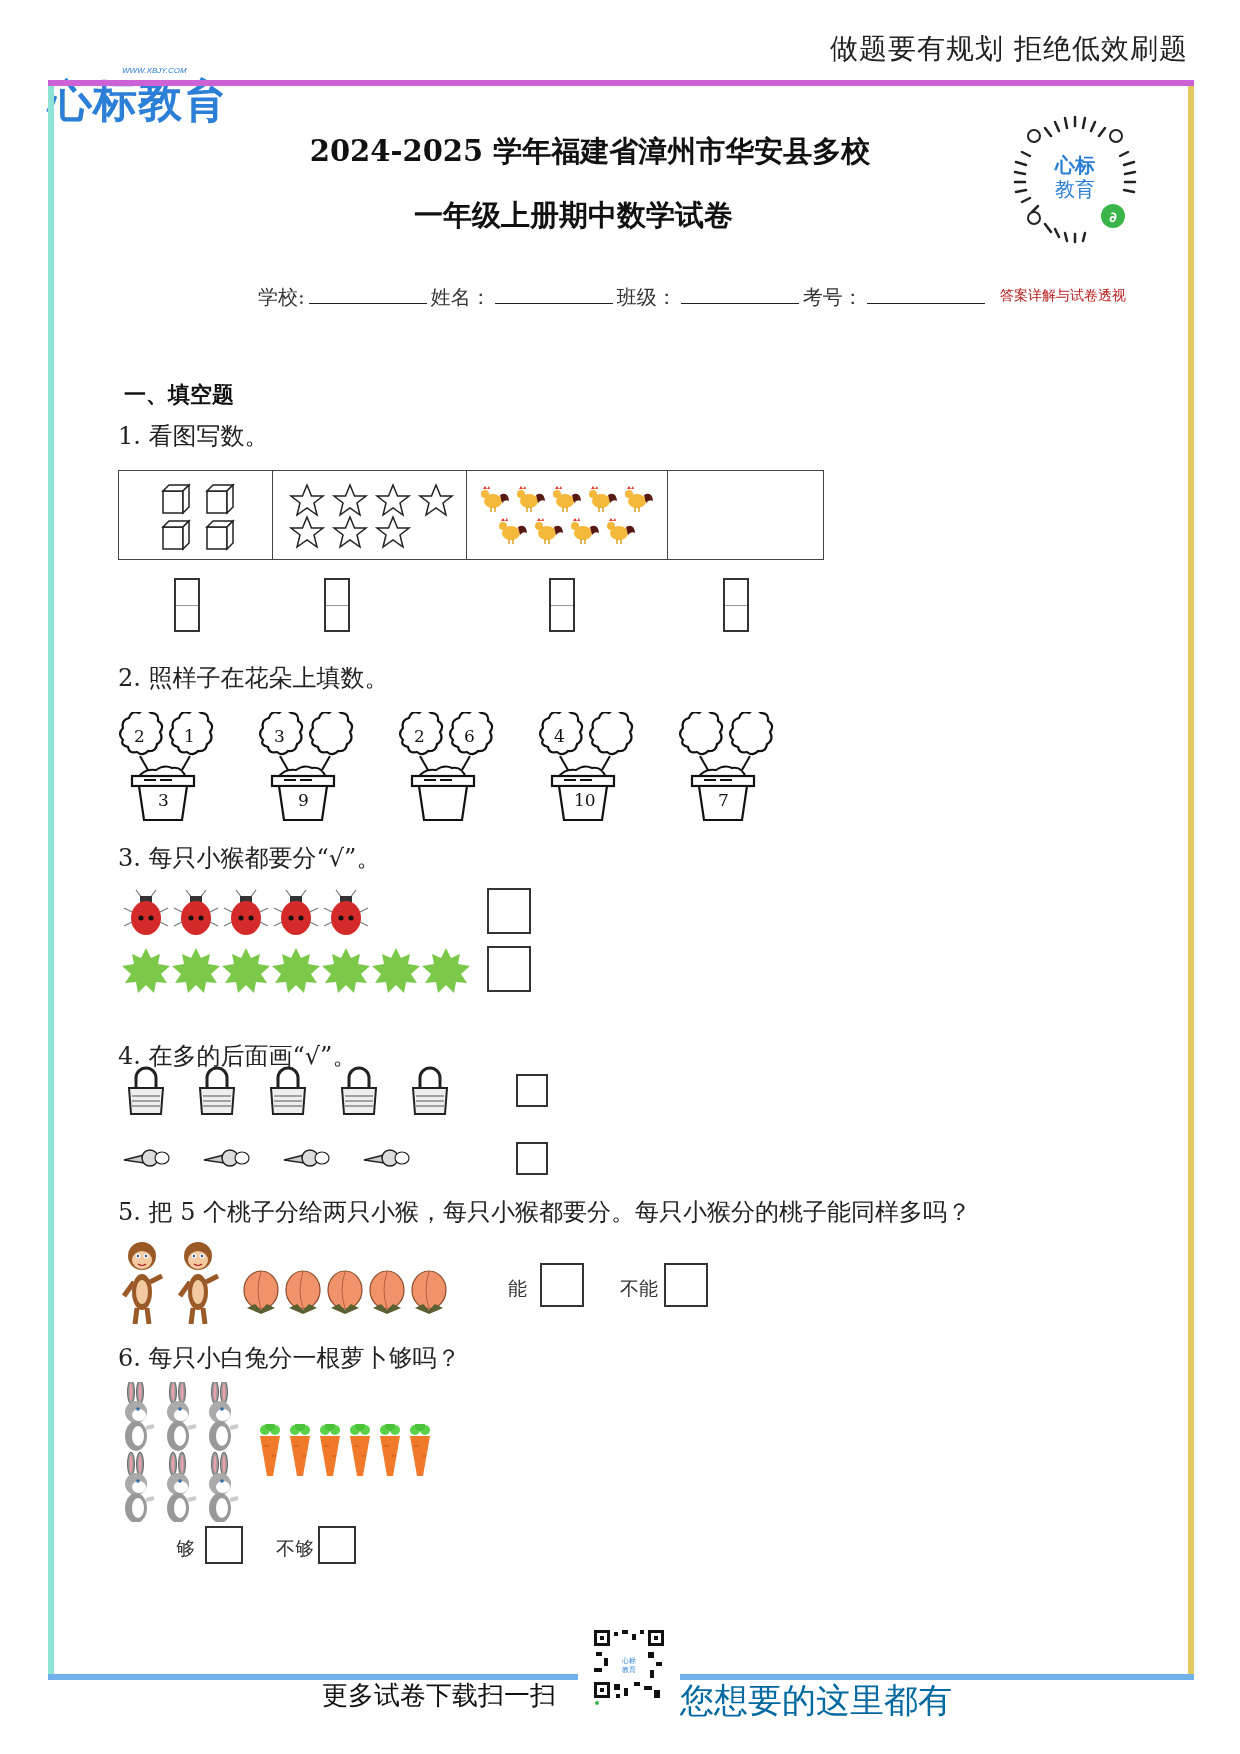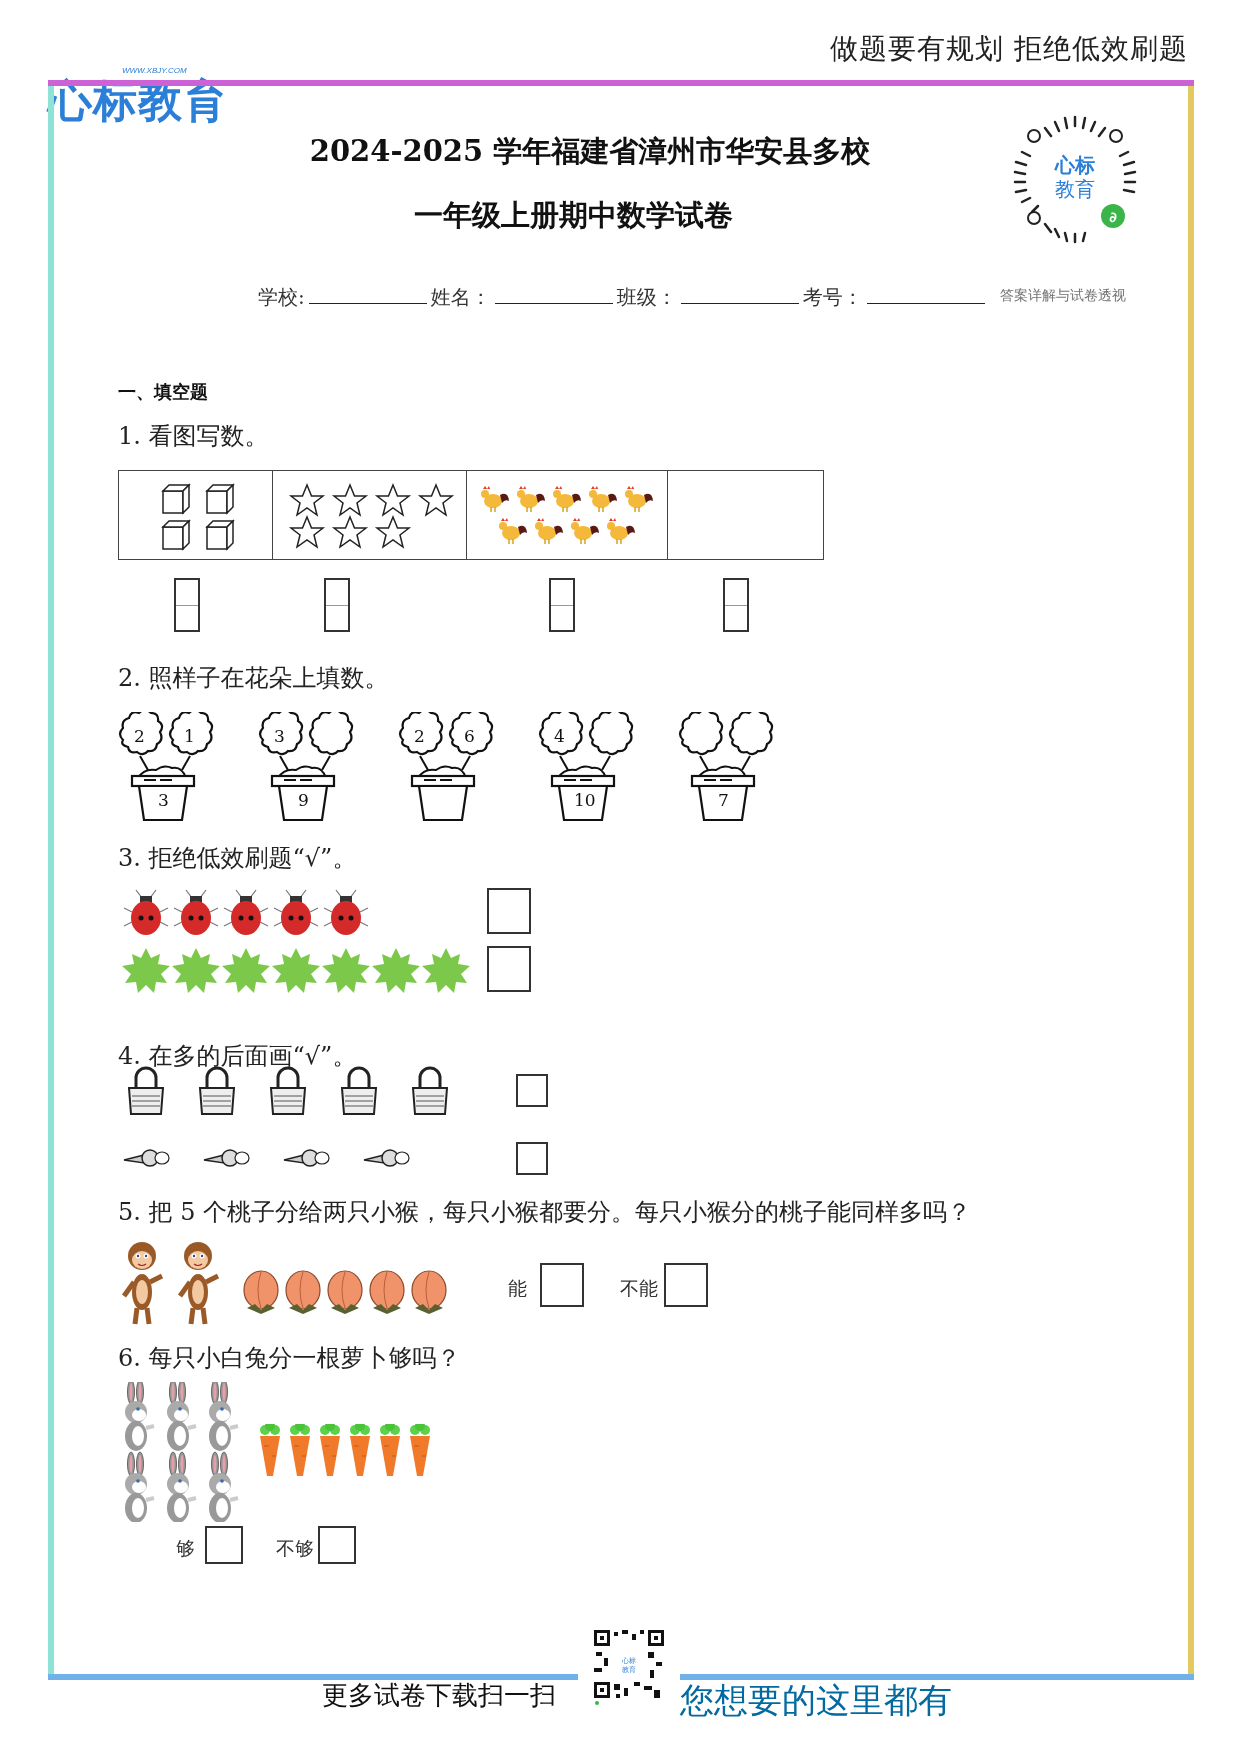--- a/index.html
+++ b/index.html
@@ -15,22 +15,22 @@
   .bar-bottom-l { left:48px; top:1674px; width:530px; height:6px; background:#6fb1e8; }
   .bar-bottom-r { left:680px; top:1674px; width:514px; height:6px; background:#6fb1e8; }
   
   .title1 { left:0; width:1240px; top:132px; text-align:center; font-size:29px; font-weight:bold; }
   .title1 span { margin-left:-60px; }
   .title2 { left:0; width:1212px; top:196px; text-align:center; font-size:29px; font-weight:bold; }
   .title2 span { margin-left:-65px; }
   .qr-top { left:1010px; top:112px; width:130px; height:135px; }
   .info-row { left:258px; top:284px; font-size:20px; color:#333; white-space:nowrap; }
   .info-row .blank { display:inline-block; width:118px; border-bottom:1.5px solid #222; margin:0 4px; height:18px; vertical-align:baseline; }
-  .answer-link { left:1000px; top:287px; font-family:"DejaVu Sans",sans-serif; font-size:14px; color:#737373; }
-  .sec-title { left:118px; top:380px; font-size:18px; font-weight:bold; }
+  .answer-link { left:1000px; top:287px; font-family:"DejaVu Sans",sans-serif; font-size:14px; color:#b91c1c; }
+  .sec-title { left:124px; top:380px; font-size:22px; font-weight:bold; }
   .q { font-size:24px; color:#222; white-space:nowrap; }
   
   .q1-table { left:118px; top:470px; width:706px; height:90px; border:1.5px solid #444; display:flex; box-sizing:border-box; }
   .q1-cell { border-right:1.5px solid #444; position:relative; height:100%; }
   .q1-cell:last-child { border-right:none; }
   .digit-box { width:26px; height:54px; border:2px solid #333; box-sizing:border-box; position:absolute; top:578px; }
   .digit-box::after { content:""; position:absolute; left:0; right:0; top:50%; border-top:1.5px solid #999; }
   
   .flower { position:absolute; width:100px; height:100px; }
   .flower-num { position:absolute; font-size:17px; }
@@ -226,21 +226,21 @@
 
   <svg class="flower" style="left:560px; top:0; width:96px; height:112px;" viewBox="0 0 96 112">
       <use href="#flowerpot"></use>
     </svg>
   <div class="flower-num" style="left:576px; top:14px;"></div>
   <div class="flower-num" style="left:626px; top:14px;"></div>
   <div class="flower-num" style="left:600px; top:78px;">7</div>
 </div>
 
 <div class="abs q" style="left:118px; top:842px;">
-  <span>3.</span>&nbsp;<span>拒绝低效刷题“√”。</span>
+  <span>3.</span>&nbsp;<span>每只小猴都要分“√”。</span>
 </div>
 <svg class="abs" style="left:118px; top:886px;" width="360" height="54" viewBox="0 0 360 54">
   <defs>
     <g id="bug">
       <g stroke="#777" stroke-width="1.2">
           <line x1="-14" y1="8" x2="-22" y2="4"></line>
           <line x1="14" y1="8" x2="22" y2="4"></line>
           <line x1="-14" y1="18" x2="-22" y2="22"></line>
           <line x1="14" y1="18" x2="22" y2="22"></line>
           <line x1="-4" y1="-6" x2="-10" y2="-14"></line>

